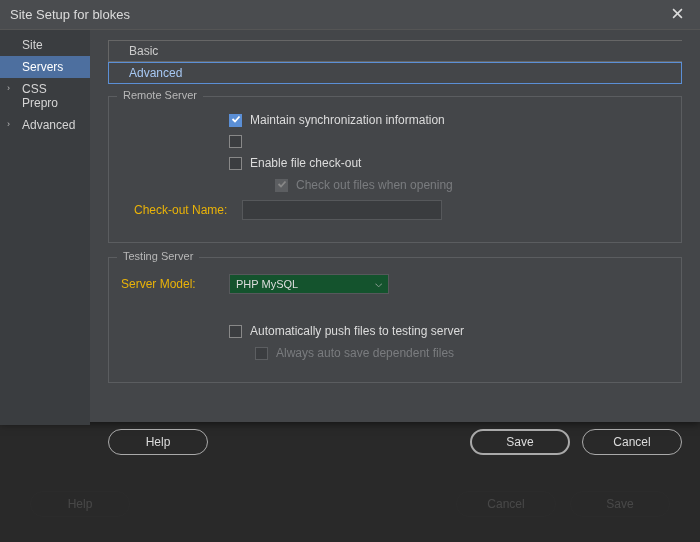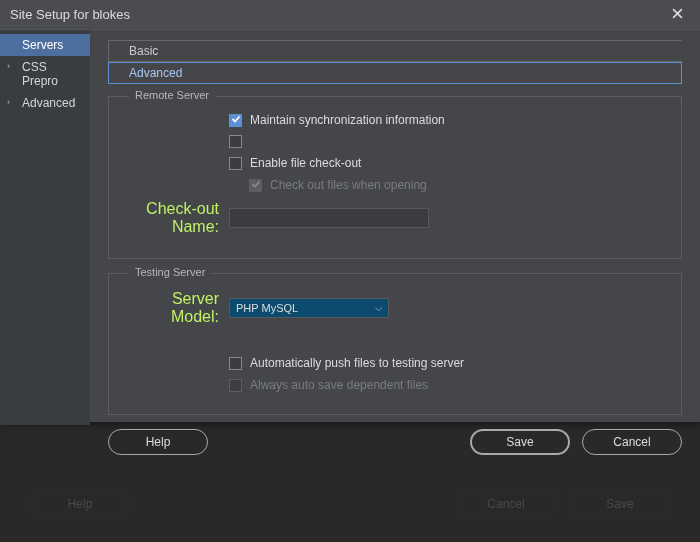--- a/index.html
+++ b/index.html
@@ -29,39 +29,39 @@
   .side-item.selected { background: #4d6f9f; color: #fff; }
   .side-item .chev { position: absolute; left: 7px; top: 5px; font-size: 9px; color: #bbb; }
 
   .main { flex: 1; padding: 10px 18px 0 18px; position: relative; }
   .tabs { display: flex; justify-content: center; margin-bottom: 12px; flex-direction: column; }
   .tab { font-size: 12px; padding: 3px 20px; border: 1px solid #666; color: #ccc; cursor: pointer; }
   .tab:first-child { border-right: none; }
   .tab.active { border-color: #5b8fd6; color: #a7c8f3; }
 
   .group { border: 1px solid #5b5d60; margin-bottom: 14px; padding: 16px 12px 14px 12px; position: relative; }
-  .group-title { position: absolute; top: -8px; left: 20px; background: #444649; padding: 0 6px; font-size: 11px; color: #b8b8b8; }
+  .group-title { position: absolute; top: -8px; left: 8px; background: #444649; padding: 0 6px; font-size: 11px; color: #b8b8b8; }
 
   .row { display: flex; align-items: center; margin-bottom: 8px; font-size: 12px; }
   .row.indent { padding-left: 108px; }
   .row.indent2 { padding-left: 128px; }
-  .row label.fld { width: 108px; text-align: right; padding-right: 10px; color: #bef264; font-size: 16px; }
-  .row .disabled, .row.disabled { color: #7a7c7f; }
+  .row label.fld { width: 108px; text-align: left; padding-right: 10px; color: #eab308; font-size: 12px; }
+  .row .disabled, .row.disabled { color: #7a7c7f; margin-left: 13px; }
 
   .cb { width: 13px; height: 13px; border: 1px solid #888; margin-right: 8px; display: inline-flex; align-items: center; justify-content: center; background: #3b3d40; cursor: pointer; flex-shrink: 0; }
   .cb.checked { background: #5b8fd6; border-color: #5b8fd6; }
   .cb.checked svg { width: 10px; height: 10px; }
   .cb.disabled { border-color: #5c5e61; cursor: default; }
   .cb.disabled.checked { background: #5c5e61; border-color: #5c5e61; }
   .cb.disabled.checked svg path { stroke: #888; }
 
   .txtinput { flex: 0 0 200px; height: 20px; background: #3a3c3f; border: 1px solid #56585b; color: #ccc; font-size: 11px; padding: 0 6px; }
   .txtinput:disabled { color: #777; }
 
-  .select { width: 160px; height: 20px; background: #0c4a6e; border: 1px solid #56585b; color: #ddd; font-size: 11px; padding: 0 6px; display: flex; align-items: center; justify-content: space-between; cursor: pointer; }
+  .select { width: 160px; height: 20px; background: #14532d; border: 1px solid #56585b; color: #ddd; font-size: 11px; padding: 0 6px; display: flex; align-items: center; justify-content: space-between; cursor: pointer; }
   .select .caret { font-size: 9px; color: #bbb; }
 
   .footer { height: 34px; display: flex; align-items: center; padding: 0 18px 0 108px; gap: 12px; }
   .footer .spacer { flex: 1; }
   .btn { background: transparent; border: 1px solid #a9a9a9; border-radius: 14px; color: #dcdcdc; font-size: 12px; width: 100px; height: 26px; cursor: pointer; }
   .btn.primary { border-width: 2px; font-weight: 500; }
 </style>
 </head>
 <body>
 
@@ -87,20 +87,23 @@
       <span>
         <svg viewBox="0 0 10 10">
             <path d="M1 1 L9 9 M9 1 L1 9" stroke="#dcdcdc" stroke-width="1.4"></path>
           </svg>
       </span>
     </div>
   </div>
 
   <div class="body">
     <div class="sidebar">
+      <div class="side-item">
+        <span>Site</span>
+      </div>
       <div class="side-item selected">
         <span>Servers</span>
       </div>
       <div class="side-item">
         <span class="chev">›</span>
         <span>CSS Prepro</span>
       </div>
       <div class="side-item">
         <span class="chev">›</span>
         <span>Advanced</span>

